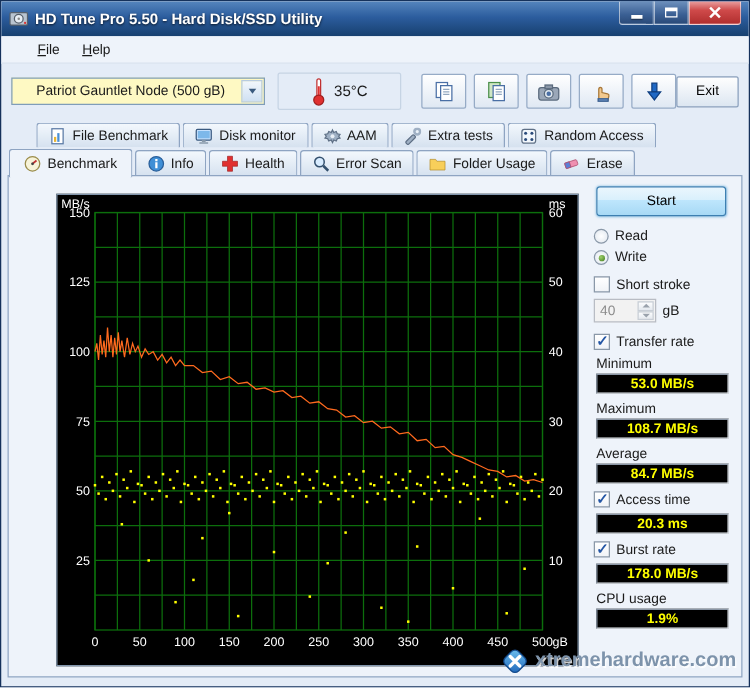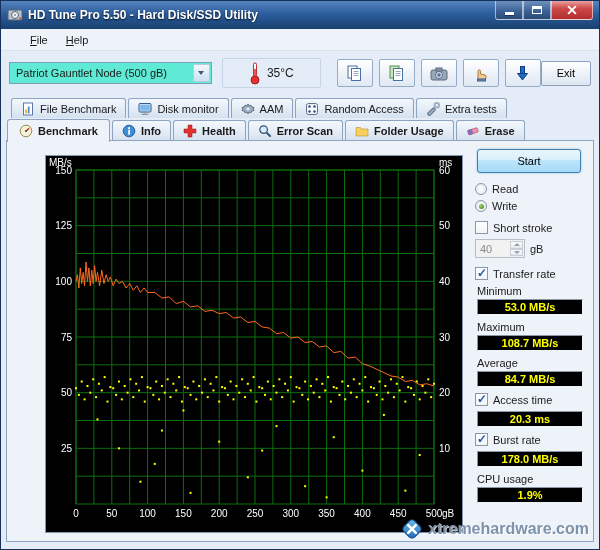--- a/index.html
+++ b/index.html
@@ -27,42 +27,42 @@
   .g-x.b { transform:translate(-50%,-50%) rotate(-45deg); }
 
   
   .menubar { height:22px; display:flex; align-items:center; background:#eef3fa;
              border-bottom:1px solid #d8e2ee; padding-left:20px; }
   .menu-item { display:inline-block; padding:3px 9px; cursor:default; }
   .menu-item::first-letter { text-decoration:underline; }
 
   
   .toolbar { height:44px; display:flex; align-items:center; padding:0 8px; }
-  .combo { width:234px; height:22px; background:#5eead4; border:1px solid #7f9db9;
-           display:flex; align-items:center; padding-left:6px; position:relative; cursor:pointer; }
+  .combo { width:234px; height:22px; background:#fef9c3; border:1px solid #7f9db9;
+           display:flex; align-items:center; padding-left:19px; position:relative; cursor:pointer; }
   .combo-arrow { position:absolute; right:1px; top:1px; width:17px; height:18px;
                  background:linear-gradient(#f2f7fc,#cfe0f2); border:1px solid #b7cbe0;
                  display:flex; align-items:center; justify-content:center; }
   .tri-down { width:0; height:0; border-left:3.5px solid transparent; border-right:3.5px solid transparent;
               border-top:4px solid #3a5a7e; }
   .temp-box { display:flex; align-items:center; gap:6px; height:30px; padding:0 26px;
               border:1px solid #c6d4e4; border-radius:2px; margin-left:10px; }
   .temp-value { font-size:12px; }
   .tool-group { display:flex; gap:6px; margin-left:16px; }
   .tool-btn { width:36px; height:28px; border:1px solid #96abc6; border-radius:2px;
               background:linear-gradient(#ffffff,#dfe8f3); display:flex; align-items:center;
               justify-content:center; cursor:pointer; }
   .exit-btn { margin-left:auto; width:58px; height:25px; border:1px solid #8ba0bc; border-radius:2px;
               background:linear-gradient(#fefefe,#dce6f1); font:11px "Liberation Sans",sans-serif; cursor:pointer; }
 
   
   .tabs-area { padding:3px 6px 0 6px; }
   .tab-row { display:flex; align-items:flex-end; }
-  .row1 { margin-left:4px; height:20px; }
-  .row2 { height:23px;font-weight:bold; }
+  .row1 { margin-left:22px; height:20px; }
+  .row2 { height:23px; }
   .tab { display:flex; align-items:center; gap:5px; height:20px; padding:0 9px;
          border:1px solid #8ea4c2; border-bottom:none; border-radius:3px 3px 0 0;
          background:linear-gradient(#f3f8fd,#d5e1ef); margin-right:2px; white-space:nowrap; cursor:pointer; }
   .row2 .tab { height:21px; }
   .tab.active { height:23px; background:#eef3fa; position:relative; z-index:3;
                 margin-bottom:-1px; padding:0 11px; }
   .tab svg { flex:none; }
 
   
   .content { position:relative; margin:-1px 5px 5px; border:1px solid #8ea4c2;
@@ -220,34 +220,34 @@
       </div>
       <div class="tab">
         <svg width="14" height="14" viewBox="0 0 14 14">
           <path d="M7 2 L8 4 L10 3.2 L10.8 5 L13 5.5 L12 7 L13 8.5 L10.8 9 L10 10.8 L8 10 L7 12 L6 10 L4 10.8 L3.2 9 L1 8.5 L2 7 L1 5.5 L3.2 5 L4 3.2 L6 4 Z" fill="#9fb0c4" stroke="#5f7086"></path>
           <circle cx="7" cy="7" r="1.6" fill="#e8eef5"></circle>
         </svg>
         <span>AAM</span>
       </div>
       <div class="tab">
         <svg width="14" height="14" viewBox="0 0 14 14">
+          <rect x="1" y="8.2" width="9" height="3" rx="1.2" transform="rotate(-45 5.5 9.7)" fill="#9fb0c4" stroke="#5f7086"></rect>
+          <circle cx="10.8" cy="3.2" r="2.3" fill="none" stroke="#9fb0c4" stroke-width="2"></circle>
+        </svg>
+        <span>Extra tests</span>
+      </div>
+      <div class="tab">
+        <svg width="14" height="14" viewBox="0 0 14 14">
           <rect x="1.5" y="1.5" width="11" height="11" rx="2" fill="#f2f7fc" stroke="#5f7086"></rect>
           <circle cx="4.5" cy="4.5" r="1.2" fill="#2a4a7a"></circle>
             <circle cx="9.5" cy="4.5" r="1.2" fill="#2a4a7a"></circle>
           <circle cx="4.5" cy="9.5" r="1.2" fill="#2a4a7a"></circle>
             <circle cx="9.5" cy="9.5" r="1.2" fill="#2a4a7a"></circle>
         </svg>
         <span>Random Access</span>
-      </div>
-      <div class="tab">
-        <svg width="14" height="14" viewBox="0 0 14 14">
-          <rect x="1" y="8.2" width="9" height="3" rx="1.2" transform="rotate(-45 5.5 9.7)" fill="#9fb0c4" stroke="#5f7086"></rect>
-          <circle cx="10.8" cy="3.2" r="2.3" fill="none" stroke="#9fb0c4" stroke-width="2"></circle>
-        </svg>
-        <span>Extra tests</span>
       </div>
     </div>
     <div class="tab-row row2">
       <div class="tab active">
         <svg width="14" height="14" viewBox="0 0 14 14">
           <circle cx="7" cy="7" r="5.8" fill="#f7f3d8" stroke="#9a8c4a"></circle>
           <path d="M7 7 L10.2 4.4" stroke="#c03030" stroke-width="1.4"></path>
           <circle cx="7" cy="7" r="1.1" fill="#444"></circle>
         </svg>
         <span>Benchmark</span>

